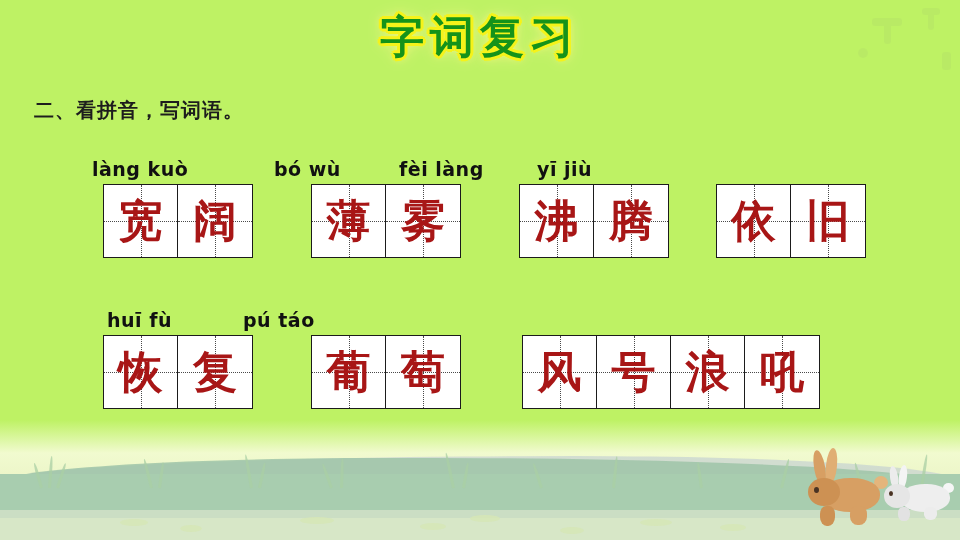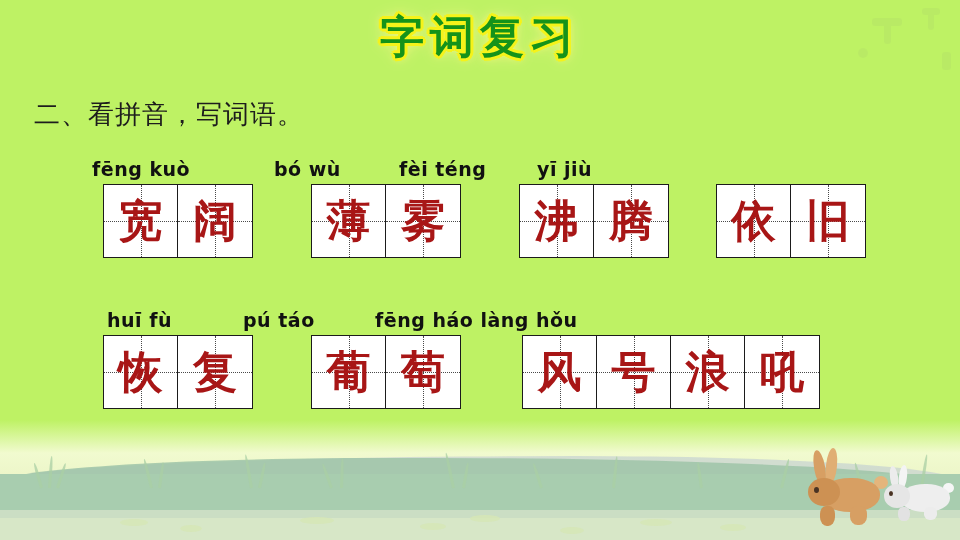--- a/index.html
+++ b/index.html
@@ -191,22 +191,22 @@
        0 0 9px #fbf76b, 0 0 16px #f7f59a;
     white-space: nowrap;
   }
 
   
   .question {
     position: absolute;
     left: 34px;
     top: 97px;
     font-family: "DejaVu Sans", sans-serif;
-    font-size: 26px;
-    font-weight: normal;
+    font-size: 20px;
+    font-weight: bold;
     color: #1d1d1d;
     letter-spacing: 1px;
     white-space: nowrap;
   }
 
   
   .row {
     position: absolute;
     left: 0;
     width: 960px;
@@ -303,23 +303,23 @@
     <span style="left:8px;top:48px;width:10px;height:10px;border-radius:50%;"></span>
     <span style="left:92px;top:52px;width:9px;height:18px;"></span>
   </div>
 
   <div class="title">字词复习</div>
 
   <div class="question">二、看拼音，写词语。</div>
 
   <div class="row row-1">
     <div class="pinyin-line">
-      <div class="pinyin" style="left:92px;">fēng kuò</div>
+      <div class="pinyin" style="left:92px;">làng kuò</div>
       <div class="pinyin" style="left:274px;">bó  wù</div>
-      <div class="pinyin" style="left:399px;">fèi téng</div>
+      <div class="pinyin" style="left:399px;">fèi làng</div>
       <div class="pinyin" style="left:537px;">yī jiù</div>
     </div>
 
     <div class="grid-line">
       <div class="word-group" style="left:103px;">
         <div class="cell">
             <div class="hanzi">宽</div>
           </div>
         <div class="cell">
             <div class="hanzi">阔</div>
@@ -349,21 +349,20 @@
             <div class="hanzi">旧</div>
           </div>
       </div>
     </div>
   </div>
 
   <div class="row row-2">
     <div class="pinyin-line">
       <div class="pinyin" style="left:107px;">huī fù</div>
       <div class="pinyin" style="left:243px;">pú táo</div>
-      <div class="pinyin" style="left:375px;">fēng háo làng hǒu</div>
     </div>
 
     <div class="grid-line">
       <div class="word-group" style="left:103px;">
         <div class="cell">
             <div class="hanzi">恢</div>
           </div>
         <div class="cell">
             <div class="hanzi">复</div>
           </div>

